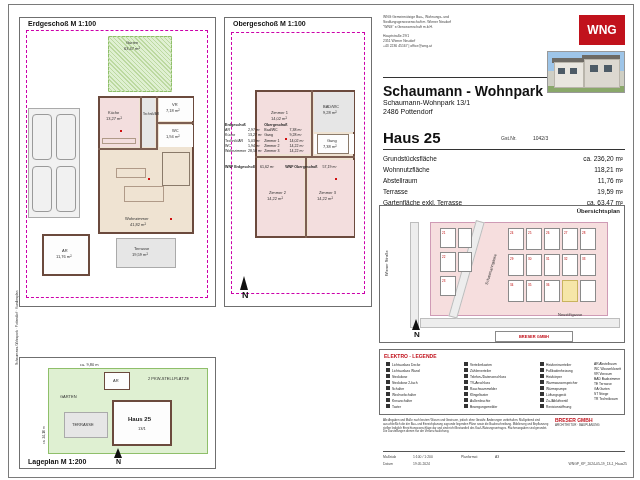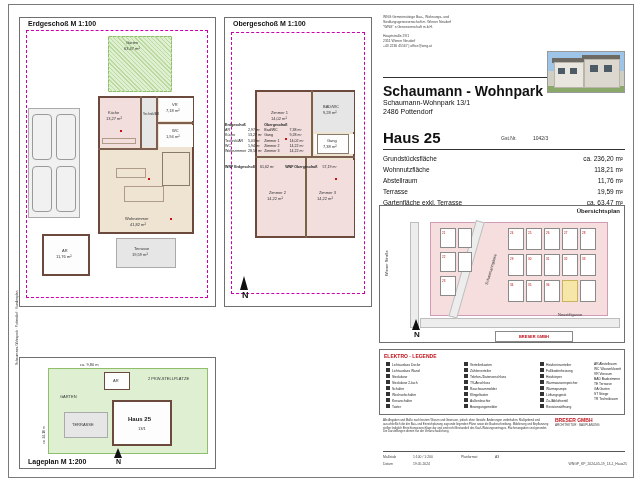--- a/index.html
+++ b/index.html
@@ -210,20 +210,23 @@
     <div class="sidevert" style="left:6px;top:360px;">Schaumann-Wohnpark · Pottendorf · Kundenplan</div>
 
     <div class="titleblock" style="left:374px;top:10px;width:242px;height:112px;">
       <div class="tiny2" style="position:absolute;left:0;top:0;">WNG Gemeinnützige Bau-, Wohnungs- und</div>
       <div class="tiny2" style="position:absolute;left:0;top:5px;">Siedlungsgenossenschaft m. Wiener Neudorf</div>
       <div class="tiny2" style="position:absolute;left:0;top:10px;">"WNG" e.Genossenschaft m.b.H.</div>
       <div class="tiny2" style="position:absolute;left:0;top:19px;">Hauptstraße 29/1</div>
       <div class="tiny2" style="position:absolute;left:0;top:24px;">2351 Wiener Neudorf</div>
       <div class="tiny2" style="position:absolute;left:0;top:29px;">+43 2236 45167 | office@wng.at</div>
 
+      <div class="wnglogo" style="right:0;top:0;">
+        <span>WNG</span>
+      </div>
 
       <div class="rule" style="left:0;top:62px;width:200px;"></div>
 
       <div class="h2" style="position:absolute;left:0;top:68px;">Schaumann - Wohnpark</div>
       <div class="h4" style="position:absolute;left:0;top:84px;">Schaumann-Wohnpark  13/1</div>
       <div class="h4" style="position:absolute;left:0;top:93px;">2486 Pottendorf</div>
 
       <div class="photo" style="right:0;top:36px;">
         <div class="grass"></div>
         <div class="roofA"></div>

